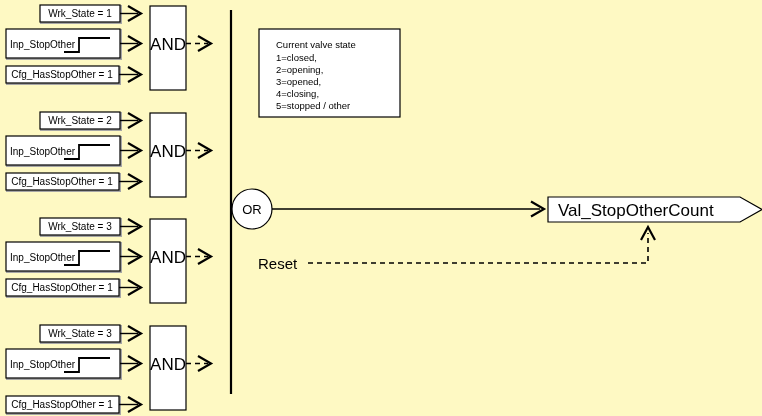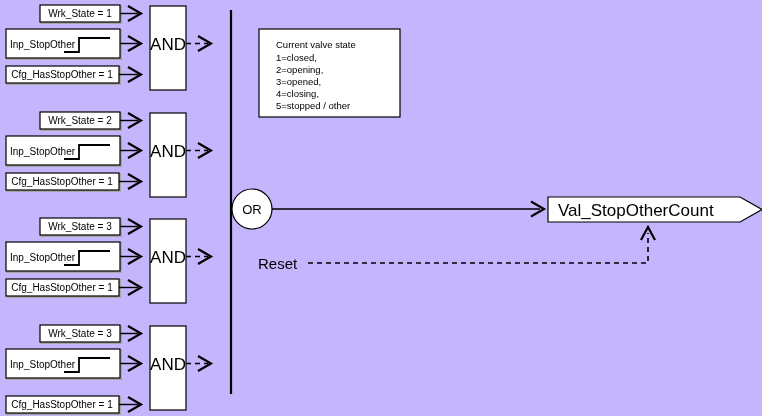--- a/index.html
+++ b/index.html
@@ -5,21 +5,21 @@
 <style>
   html,body{margin:0;padding:0;background:#ffffff;}
   body{
     font-family:"Liberation Sans","DejaVu Sans",sans-serif;
     color:#000000;
   }
   #canvas{
     position:relative;
     width:762px;
     height:416px;
-    background:#c4b5fd;
+    background:#fef9c3;
     overflow:hidden;
   }
   svg#diagram{
     position:absolute;
     left:0; top:0;
     width:762px;
     height:416px;
   }
   .shadow{ fill:none; stroke:#a6a6a6; stroke-width:2; }
   text{ fill:#000000; font-family:"Liberation Sans","DejaVu Sans",sans-serif; }

